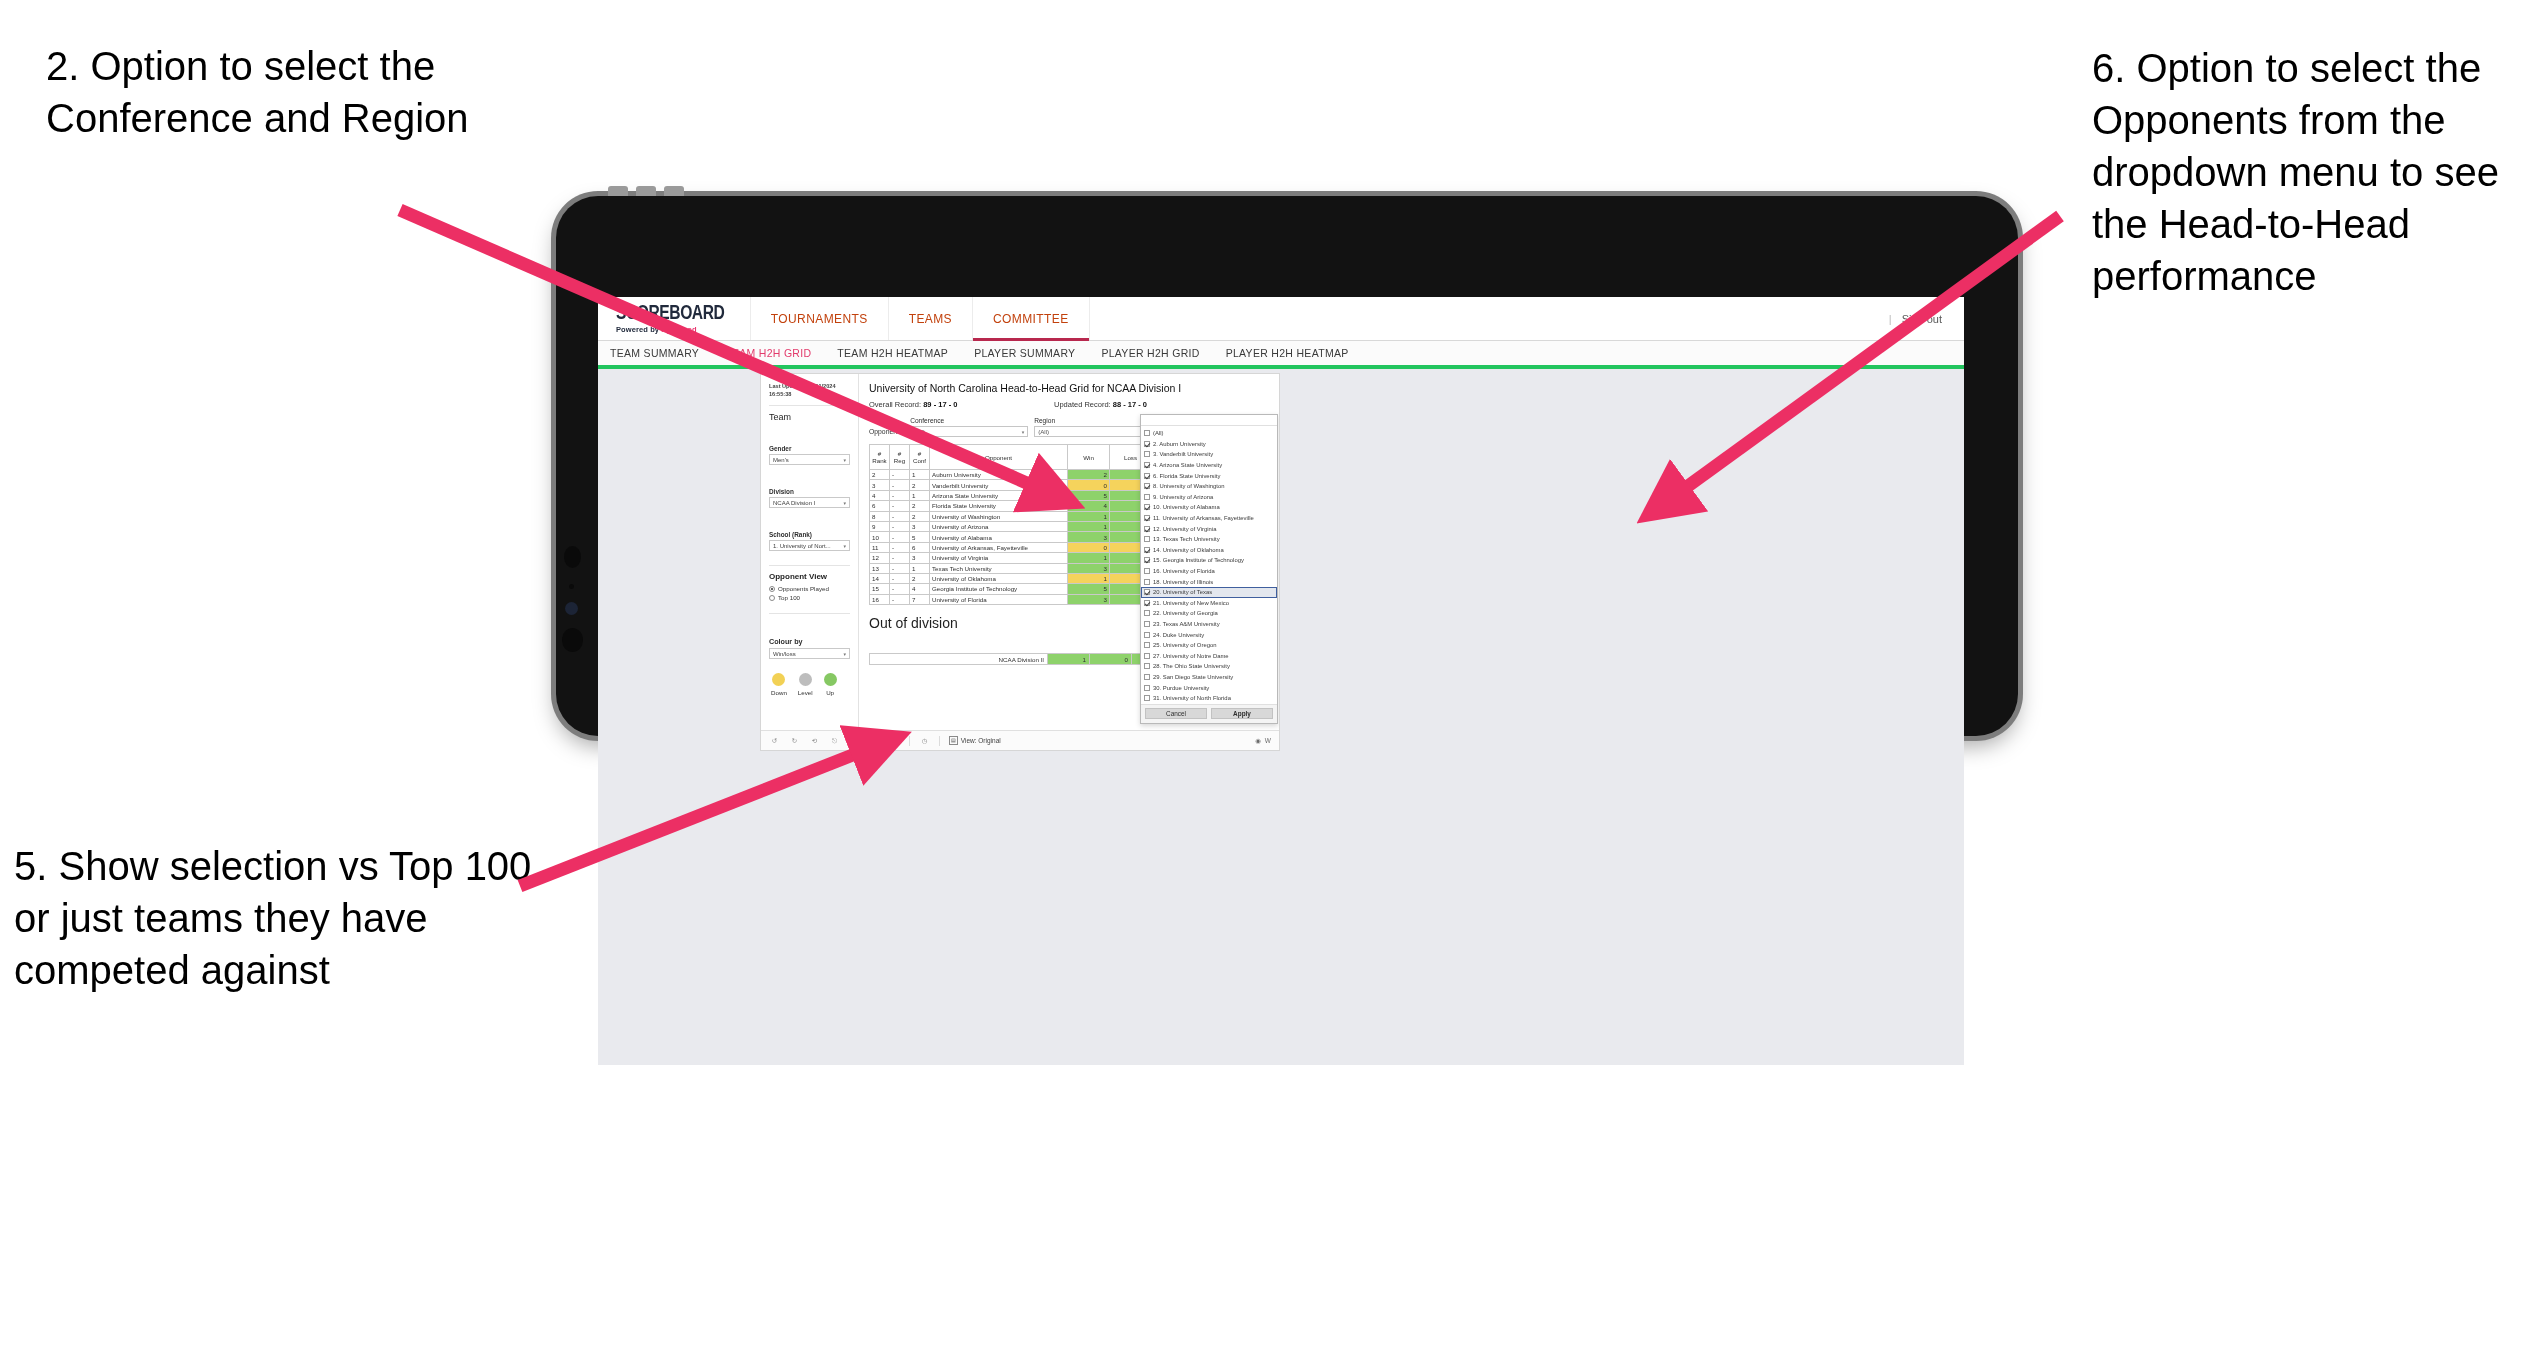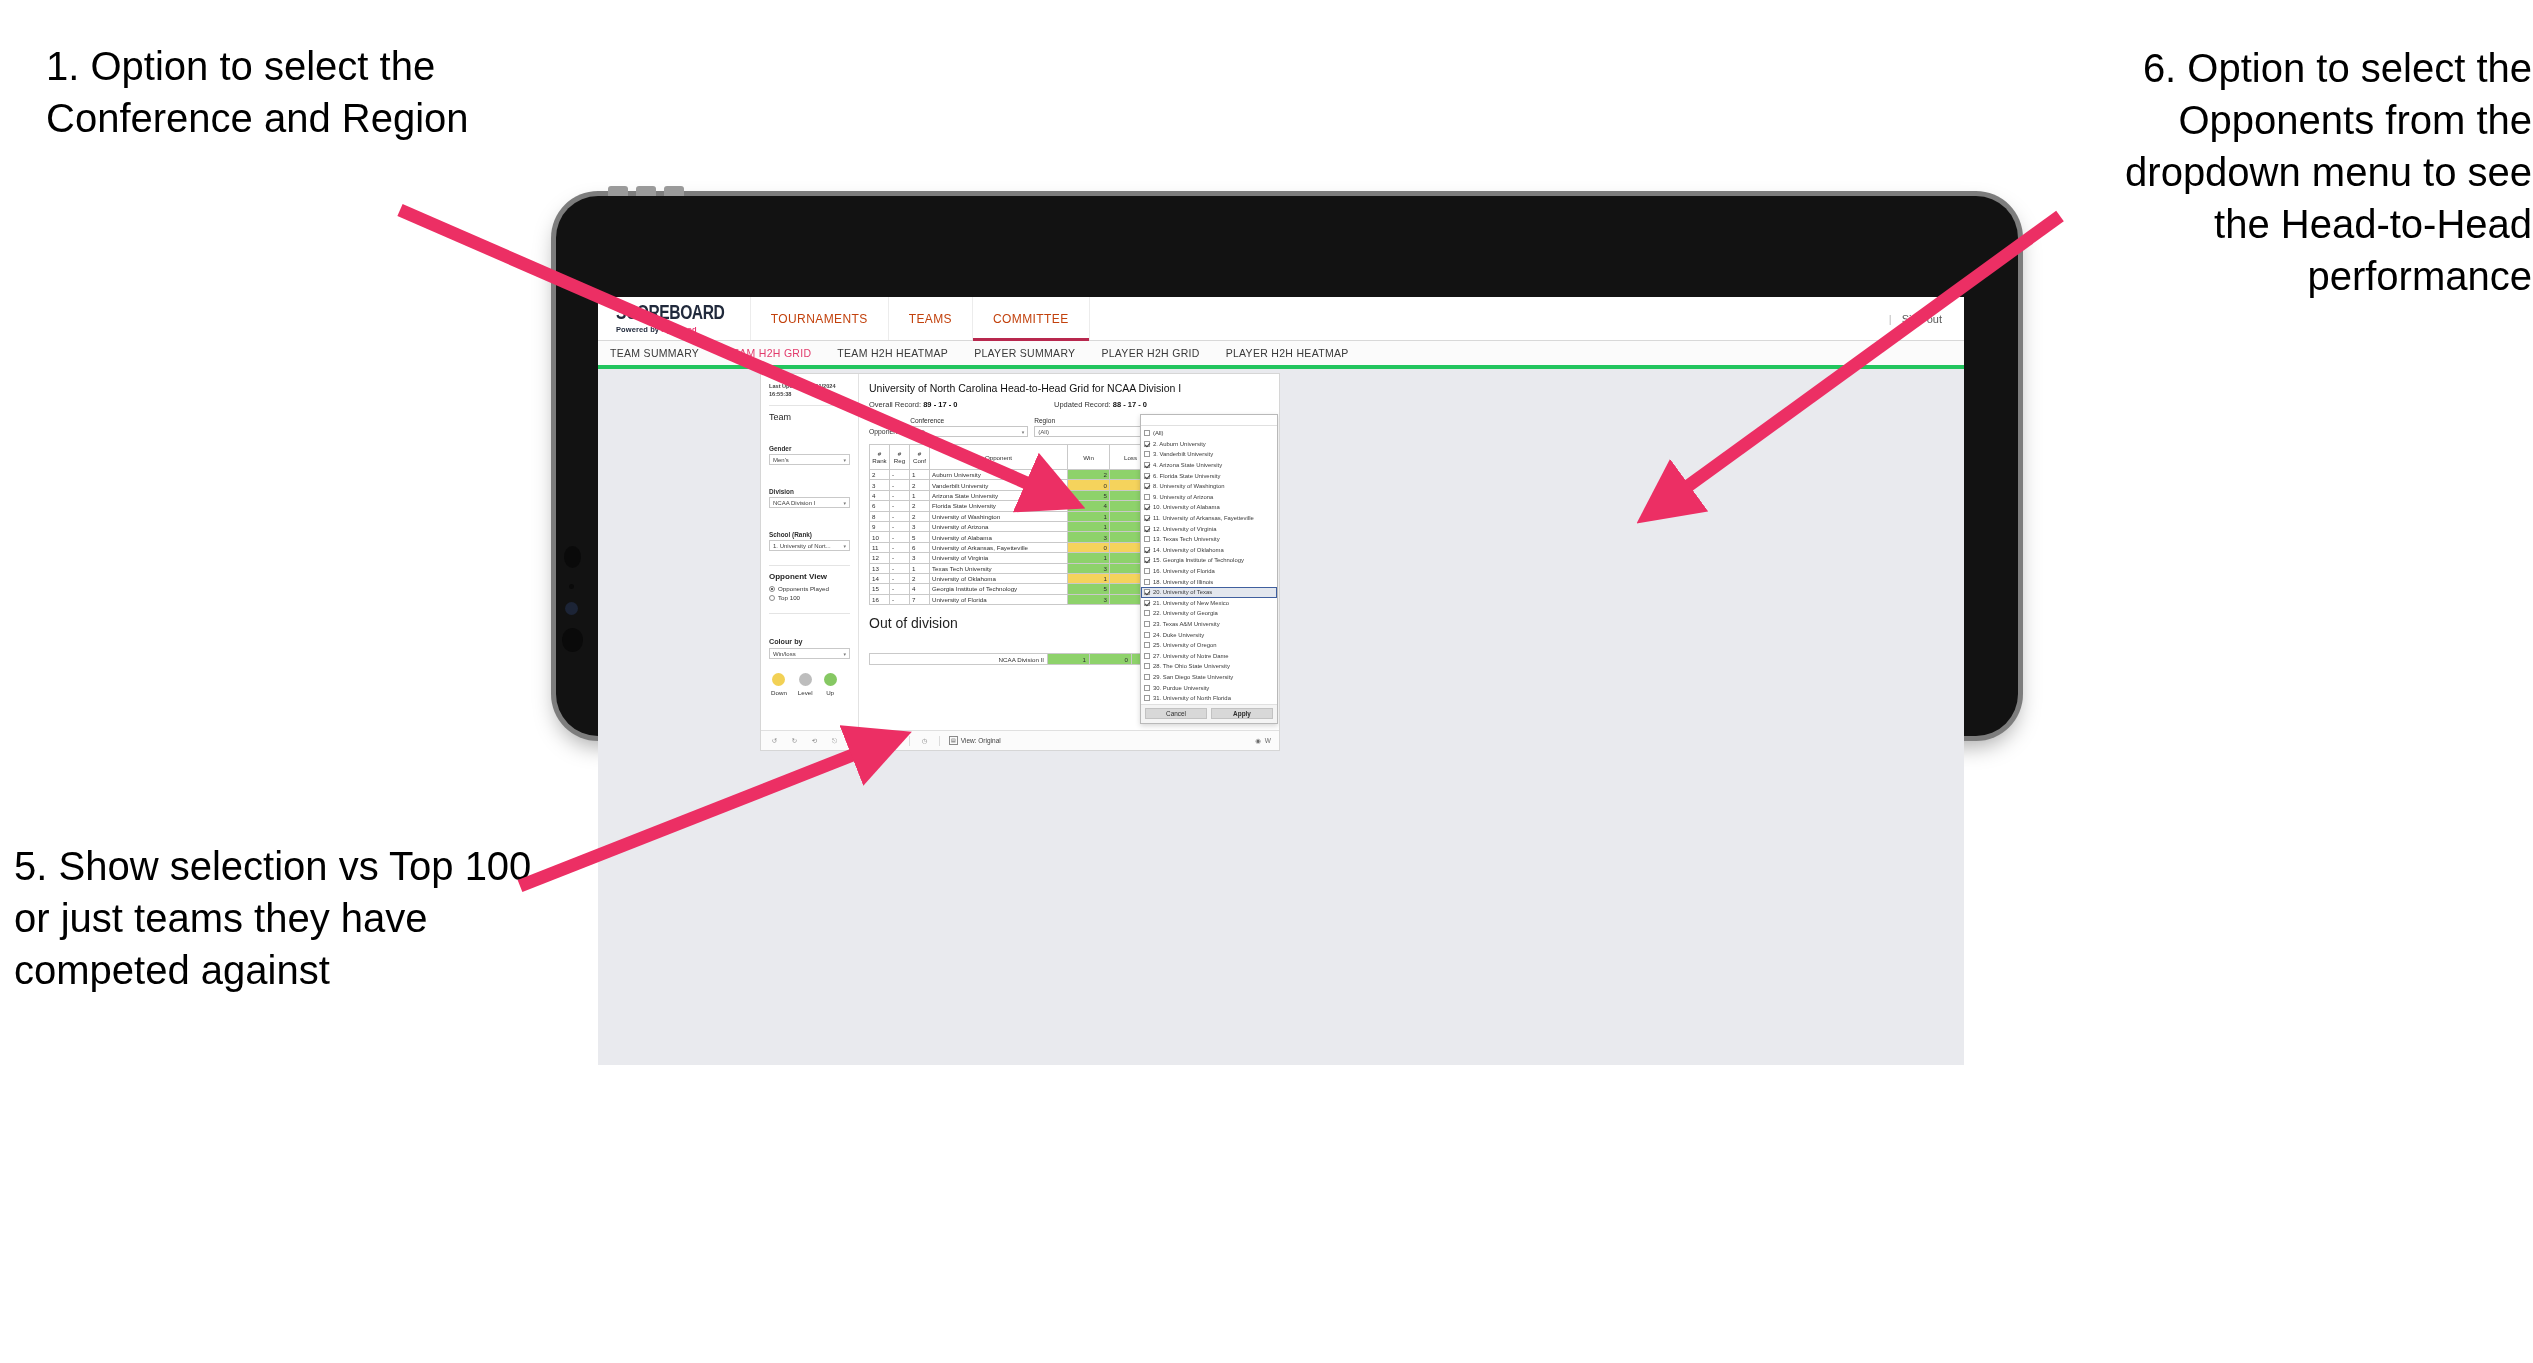--- a/index.html
+++ b/index.html
@@ -15,21 +15,21 @@
   .anno {
     position: absolute;
     font-family: "Liberation Sans", sans-serif;
     font-size: 40px;
     line-height: 1.30;
     color: #000000;
     font-weight: 400;
   }
   #anno-4 { left: 46px; top: 40px; width: 540px; }
   #anno-5 { left: 14px; top: 840px; width: 520px; }
-  #anno-6 { left: 2092px; top: 42px; width: 440px; text-align: right; }
+  #anno-6 { left: 2092px; top: 42px; width: 440px; }
 
   .arrow-svg { position: absolute; left: 0; top: 0; width: 2533px; height: 1363px; pointer-events: none; }
   #tablet-body {
     position: absolute;
     left: 0; top: 0;
     width: 1462px; height: 540px;
     background: #121212;
     border-radius: 42px;
     box-shadow: 0 0 0 5px #7d7d7d, 0 10px 22px rgba(0,0,0,.34);
   }
@@ -725,21 +725,21 @@
         <span>View: Original</span>
       </div>
       <div class="tb-right">
         <span>◉</span>
         <span>W</span>
       </div>
     </div>
   </div>
 </div>
 
-<div class="anno" id="anno-4">1. Option to select the Conference and Region</div>
+<div class="anno" id="anno-4">2. Option to select the Conference and Region</div>
 <div class="anno" id="anno-5">5. Show selection vs Top 100 or just teams they have competed against</div>
 <div class="anno" id="anno-6">6. Option to select the Opponents from the dropdown menu to see the Head-to-Head performance</div>
 
 <svg class="arrow-svg" viewBox="0 0 2533 1363">
   <defs>
     <marker id="ah" markerWidth="5" markerHeight="5" refX="2.2" refY="2.5" orient="auto">
       <path d="M0,0 L5,2.5 L0,5 z" fill="#ec2f64"></path>
     </marker>
   </defs>
   <line x1="400" y1="210" x2="1052" y2="494" stroke="#ec2f64" stroke-width="13" marker-end="url(#ah)"></line>

